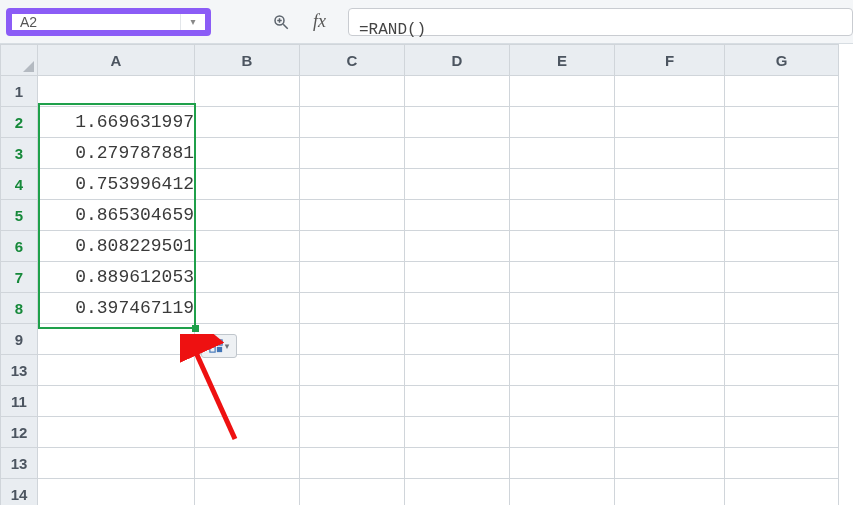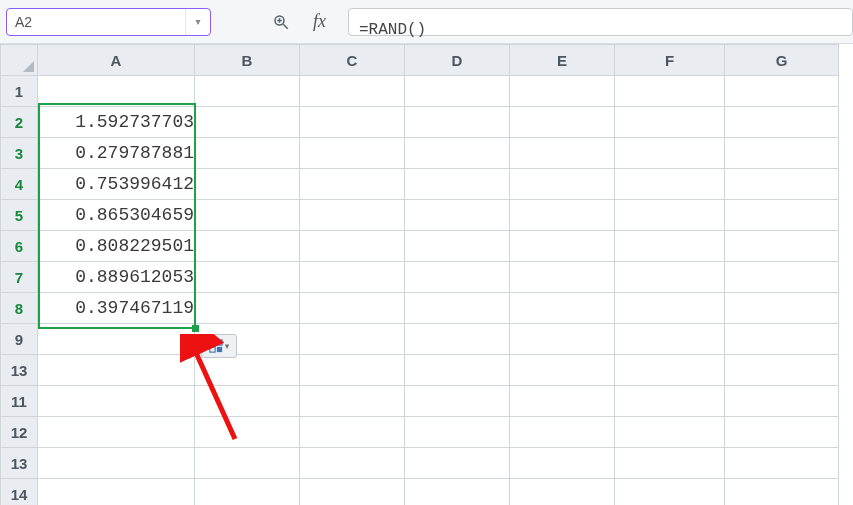--- a/index.html
+++ b/index.html
@@ -8,21 +8,21 @@
     background:#f4f6f8;
     border-bottom:1px solid #d7dde2;
     display:flex;
     align-items:center;
     padding-left:6px;
     box-sizing:border-box;
   }
   .namebox{
     width:205px;height:28px;
     background:#fff;
-    border:1px solid #8b5cf6;
+    border:6px solid #8b5cf6;
     border-radius:4px;
     display:flex;align-items:center;
     box-sizing:border-box;
     font-size:14px;color:#555;
   }
   .namebox .nbtext{flex:1;padding:0 8px;}
   .namebox .nbdrop{
     width:24px;height:100%;
     border-left:1px solid #e3e6ea;
     display:flex;align-items:center;justify-content:center;
@@ -155,21 +155,21 @@
       <td class="cell wA"></td>
       <td class="cell wB"></td>
       <td class="cell wC"></td>
       <td class="cell wD"></td>
       <td class="cell wE"></td>
       <td class="cell wF"></td>
       <td class="cell wG"></td>
     </tr>
     <tr>
       <th class="rowhead sel"><span>2</span></th>
-      <td class="cell wA"><span>1.592737703</span></td>
+      <td class="cell wA"><span>1.669631997</span></td>
       <td class="cell wB"></td>
           <td class="cell wC"></td>
           <td class="cell wD"></td>
           <td class="cell wE"></td>
           <td class="cell wF"></td>
           <td class="cell wG"></td>
     </tr>
     <tr>
       <th class="rowhead sel"><span>3</span></th>
       <td class="cell wA"><span>0.279787881</span></td>

